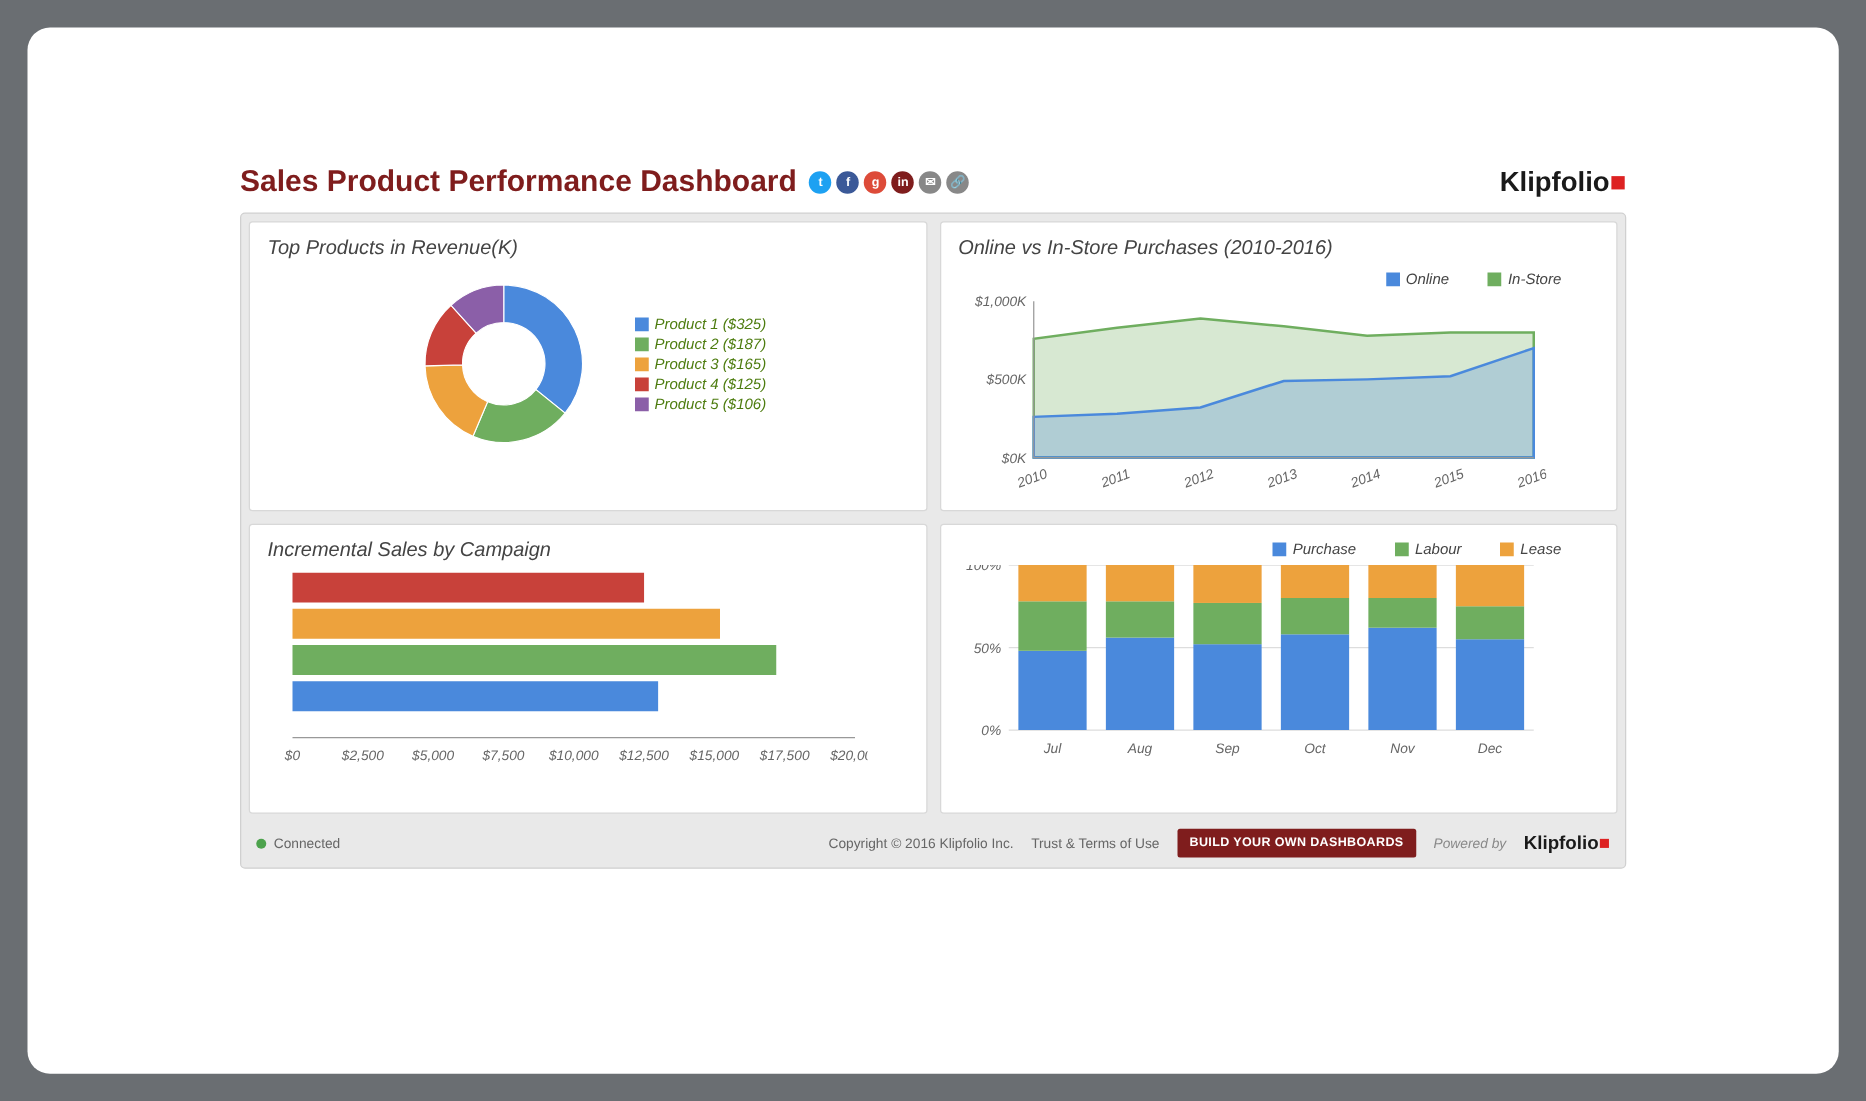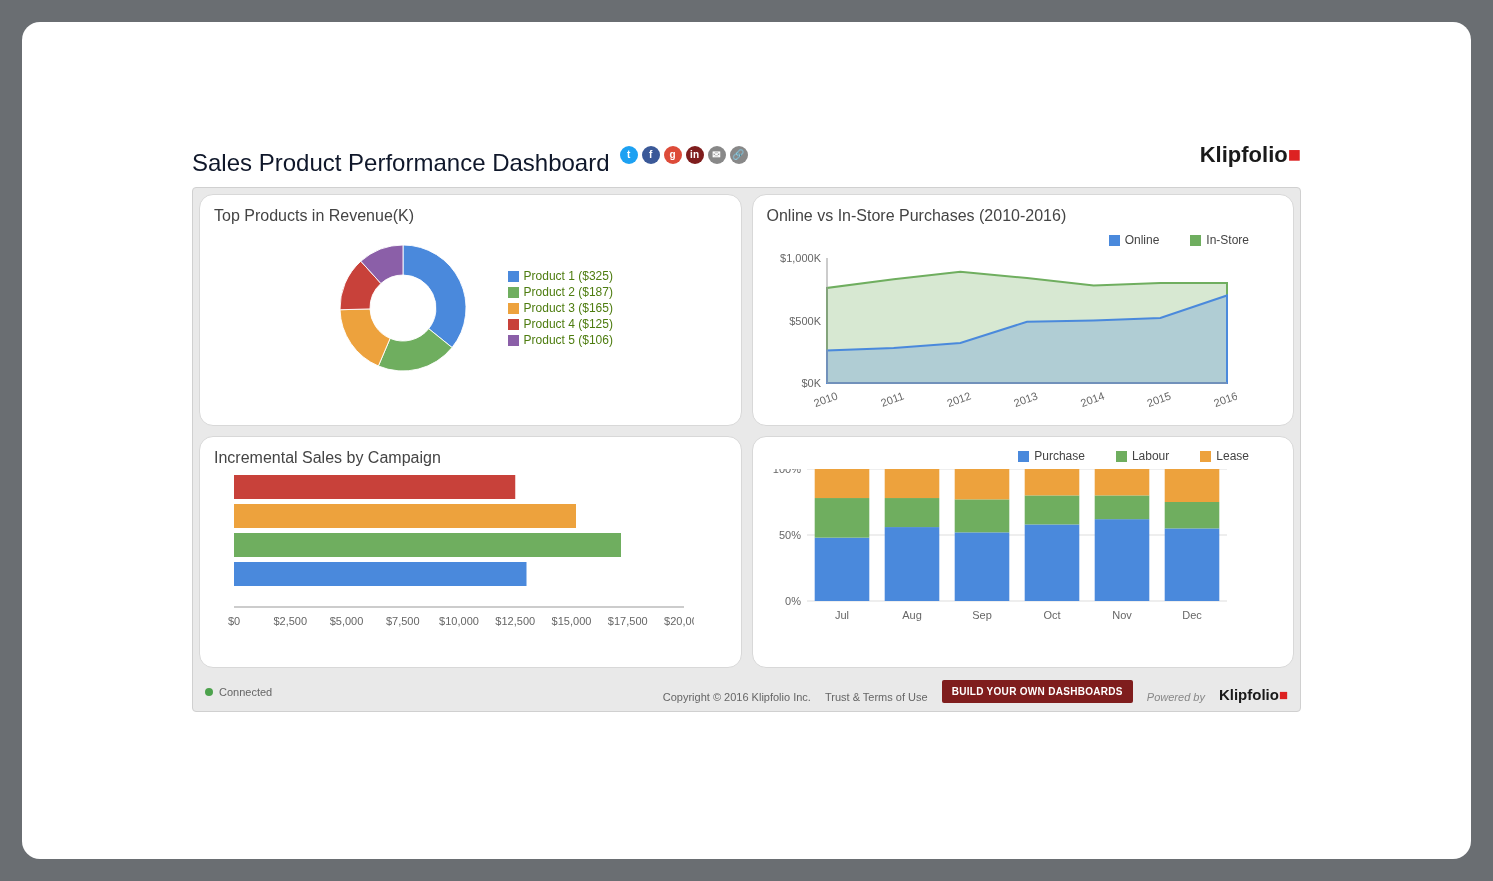--- a/index.html
+++ b/index.html
@@ -23,56 +23,57 @@
     border: 1px solid #d0d0d0;
     border-radius: 4px;
   }
   .header-row {
     display: flex;
     align-items: center;
     justify-content: space-between;
     margin-bottom: 10px;
   }
   .title-group { display: flex; align-items: center; gap: 10px; }
-  .page-title { font-size: 24px; font-weight: 400; color: #0f172a; margin-top: 17px; }
+  .page-title { font-size: 24px; font-weight: 700; color: #7f1d1d; }
   .share-icons { display: flex; gap: 4px; }
   .share-icon {
     width: 18px; height: 18px; border-radius: 50%;
     color: #fff; font-size: 10px; display: flex;
     align-items: center; justify-content: center; font-weight: 700;
   }
   .brand-logo { font-size: 22px; font-weight: 800; color: #1a1a1a; }
   .brand-logo .accent { color: #d22; }
   .grid {
     display: grid;
     grid-template-columns: 1fr 1fr;
     gap: 10px;
     padding: 6px;
   }
   .card {
     background: #fff;
     border: 1px solid #d8d8d8;
-    border-radius: 14px;
+    border-radius: 3px;
     padding: 12px 14px 10px 14px;
     height: 232px;
     position: relative;
     overflow: hidden;
+    font-style: italic;
   }
   .card-title { font-size: 16px; color: #444; margin-bottom: 8px; }
   .legend-row { display: flex; gap: 31px; font-size: 12px; color: #444; justify-content: center; margin-bottom: 6px; }
   .legend-right { justify-content: flex-end; padding-right: 30px; }
   .swatch { display:inline-block; width:11px; height:11px; margin-right:5px; vertical-align:middle; }
   .axis-label { font-size: 11px; fill: #666; }
   .footer {
     display: flex; align-items: center; justify-content: space-between;
     font-size: 11px; color: #666; padding: 6px 12px 8px 12px;
   }
   .footer-left { display:flex; align-items:center; gap:6px; }
   .status-dot { width:8px; height:8px; border-radius:50%; background:#4ca24c; }
-  .footer-right { display:flex; align-items:flex-end; gap:14px; }
+  .footer-right { display:flex; align-items:center; gap:14px; }
   .cta-btn {
     background:#7f1d1d; color:#fff; font-size:10px; font-weight:700;
     padding:6px 10px; border-radius:2px; letter-spacing:.3px;
   }
   .powered { font-style: italic; color:#888; font-size:11px; }
   .brand-small { font-weight:800; color:#1a1a1a; font-size:15px; }
   .brand-small .accent { color:#d22; }
   
   .donut-wrap { display:flex; align-items:center; justify-content:center; gap:30px; margin-top:6px; }
   .donut-legend { font-size:12px; color:#4d7c0f; }

